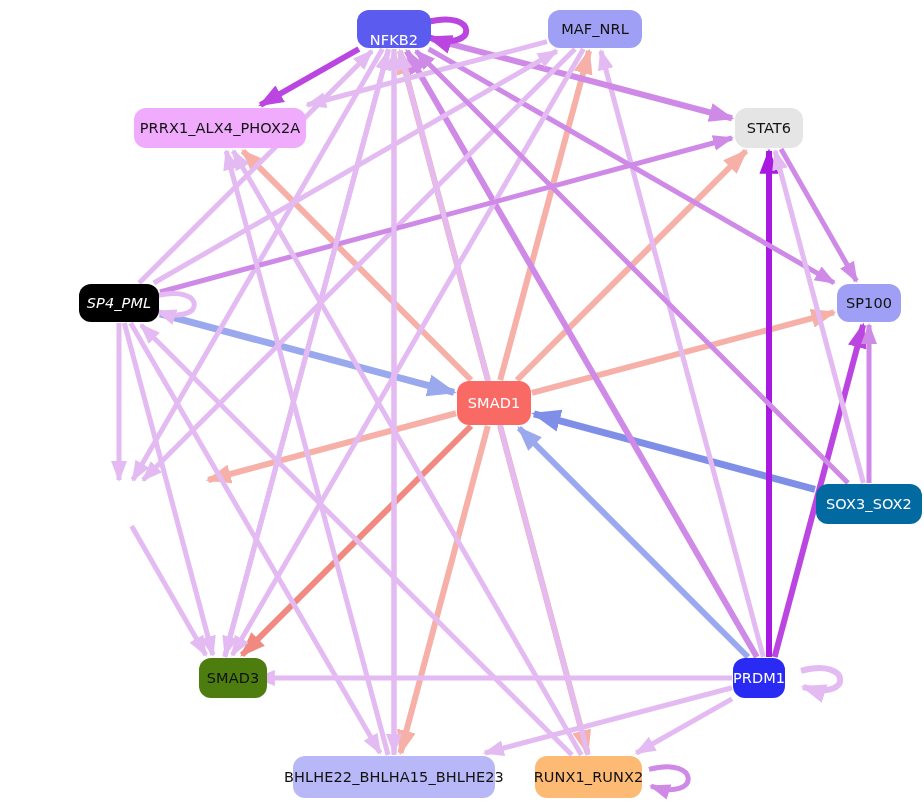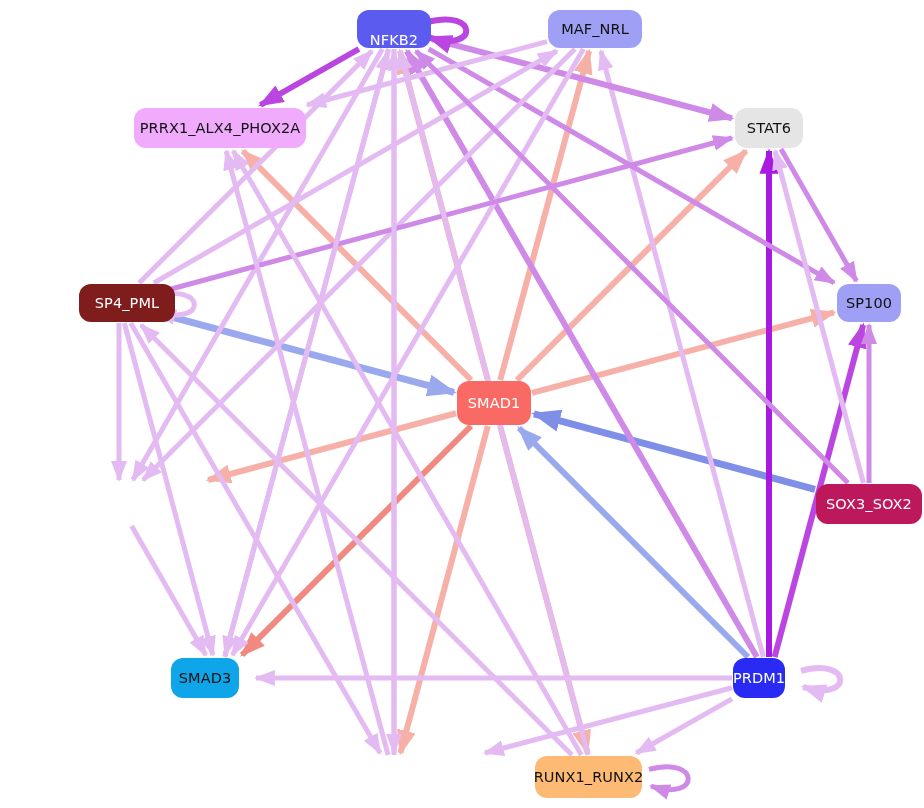--- a/index.html
+++ b/index.html
@@ -131,35 +131,38 @@
       </div>
       <div class="gnode" style="left: 548px; top: 10px; width: 94px; height: 38px; background: rgb(159, 159, 245); color: rgb(17, 17, 17);">
         <span>MAF_NRL</span>
       </div>
       <div class="gnode" style="left: 134px; top: 108px; width: 172px; height: 40px; background: #f0abfc; color: rgb(17, 17, 17);">
         <span>PRRX1_ALX4_PHOX2A</span>
       </div>
       <div class="gnode" style="left: 735px; top: 108px; width: 68px; height: 40px; background: #e5e5e5; color: rgb(17, 17, 17);">
         <span>STAT6</span>
       </div>
-      <div class="gnode" style="left: 79px; top: 284px; width: 96px; height: 38px; background: #7f1d1d; color: rgb(255, 255, 255);">
+      <div class="gnode" style="left: 79px; top: 284px; width: 80px; height: 38px; background: #000000; color: rgb(255, 255, 255); font-style: italic;">
         <span>SP4_PML</span>
       </div>
       <div class="gnode" style="left: 837px; top: 284px; width: 64px; height: 38px; background: rgb(159, 159, 245); color: rgb(17, 17, 17);">
         <span>SP100</span>
       </div>
       <div class="gnode" style="left: 457px; top: 381px; width: 74px; height: 44px; background: rgb(249, 106, 100); color: rgb(255, 255, 255);">
         <span>SMAD1</span>
       </div>
-      <div class="gnode" style="left: 816px; top: 484px; width: 106px; height: 40px; background: #be185d; color: rgb(255, 255, 255);">
+      <div class="gnode" style="left: 816px; top: 484px; width: 106px; height: 40px; background: #0369a1; color: rgb(255, 255, 255);">
         <span>SOX3_SOX2</span>
       </div>
-      <div class="gnode" style="left: 171px; top: 658px; width: 68px; height: 40px; background: #0ea5e9; color: rgb(17, 17, 17);">
+      <div class="gnode" style="left: 199px; top: 658px; width: 68px; height: 40px; background: #4d7c0f; color: rgb(17, 17, 17);">
         <span>SMAD3</span>
       </div>
       <div class="gnode" style="left: 733px; top: 658px; width: 52px; height: 40px; background: rgb(42, 42, 245); color: rgb(255, 255, 255);">
         <span>PRDM1</span>
+      </div>
+      <div class="gnode" style="left: 293px; top: 756px; width: 202px; height: 42px; background: rgb(184, 184, 248); color: rgb(17, 17, 17);">
+        <span>BHLHE22_BHLHA15_BHLHE23</span>
       </div>
       <div class="gnode" style="left: 535px; top: 756px; width: 107px; height: 42px; background: #fdba74; color: rgb(17, 17, 17);">
         <span>RUNX1_RUNX2</span>
       </div>
     </div>
 </div>
 
 </body></html>

